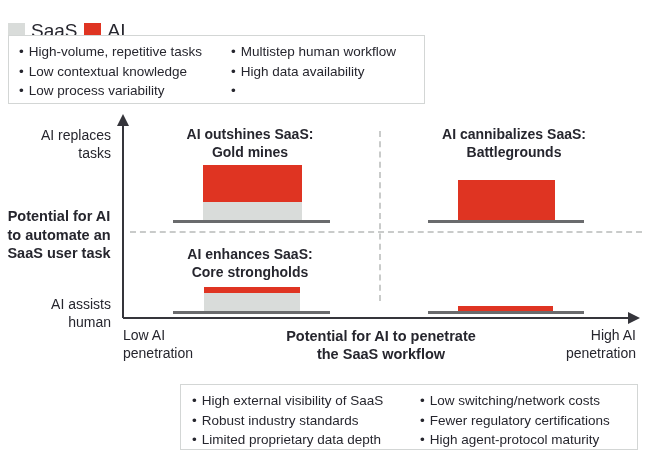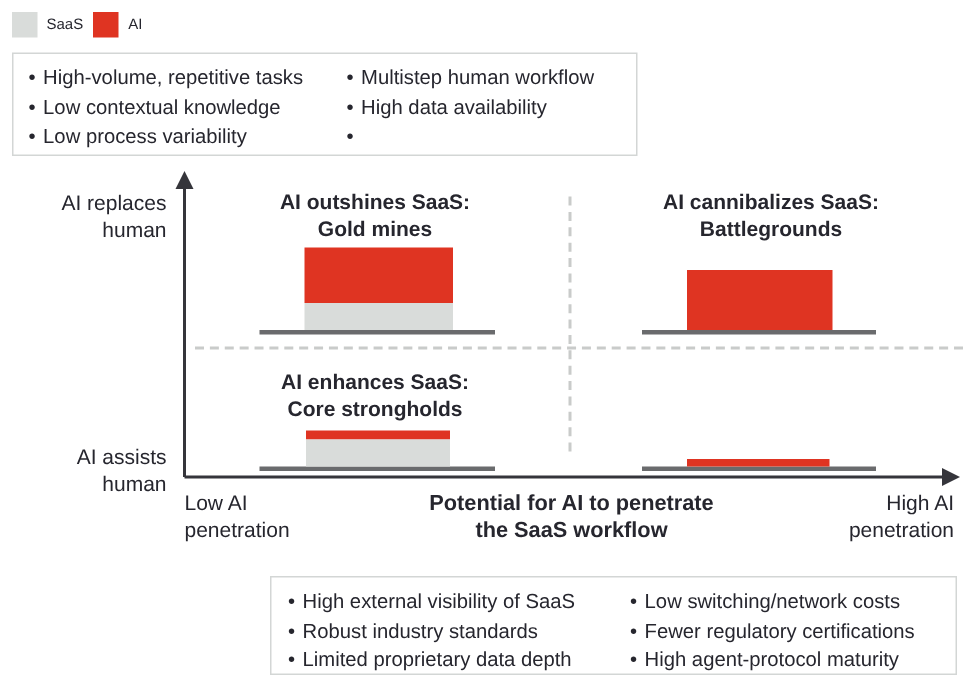--- a/index.html
+++ b/index.html
@@ -2,21 +2,21 @@
 <html style="--saas: #d9dcda; --ai: #df3422; --baseline: #6a6b6d; --axis: #35353b; --dashed: #c9cbca; --border: #d3d6d5; --text: #26262e;"><head>
 <meta charset="utf-8">
 <style>
   html,body { margin:0; padding:0; background:#ffffff; }
   .stage {
     position:relative; width:646px; height:455px; background:#ffffff;
     font-family:"Liberation Sans", sans-serif; color:var(--text,#26262e);
     overflow:hidden;
   }
   
-  .legend { position:absolute; left:8px; top:8px; display:flex; align-items:flex-start; gap:7px; font-size:10px; }
+  .legend { position:absolute; left:8px; top:20px; display:flex; align-items:flex-start; gap:7px; font-size:19px; }
   .legend .item { display:flex; align-items:center; gap:6px; }
   .swatch { width:17px; height:17px; display:inline-block; }
 
   
   .info-box { position:absolute; border:1.5px solid var(--border,#d3d6d5); background:#fff; }
   .top-box    { left:8px;   top:35px;  width:415px; height:67px; }
   .bottom-box { left:180px; top:384px; width:456px; height:64px; }
   .col { position:absolute; top:6px; font-size:13.5px; line-height:19.5px; white-space:nowrap; }
   .top-box .c1 { left:10px; }  .top-box .c2 { left:222px; }
   .bottom-box .c1 { left:11px; } .bottom-box .c2 { left:239px; }
@@ -112,21 +112,24 @@
   </div>
 
   <div class="vline"></div>
   <div class="arrow-up"></div>
   <div class="hline"></div>
   <div class="arrow-right"></div>
   <div class="dash-h"></div>
   <div class="dash-v"></div>
 
   <div class="lbl y-top">AI replaces
-human</div>
+tasks</div>
+  <div class="lbl y-title">Potential for AI
+to automate an
+SaaS user task</div>
   <div class="lbl y-bottom">AI assists
 human</div>
   <div class="lbl x-left">Low AI
 penetration</div>
   <div class="lbl x-title">Potential for AI to penetrate
 the SaaS workflow</div>
   <div class="lbl x-right">High AI
 penetration</div>
 
   <div class="q-title q0t">AI outshines SaaS:

